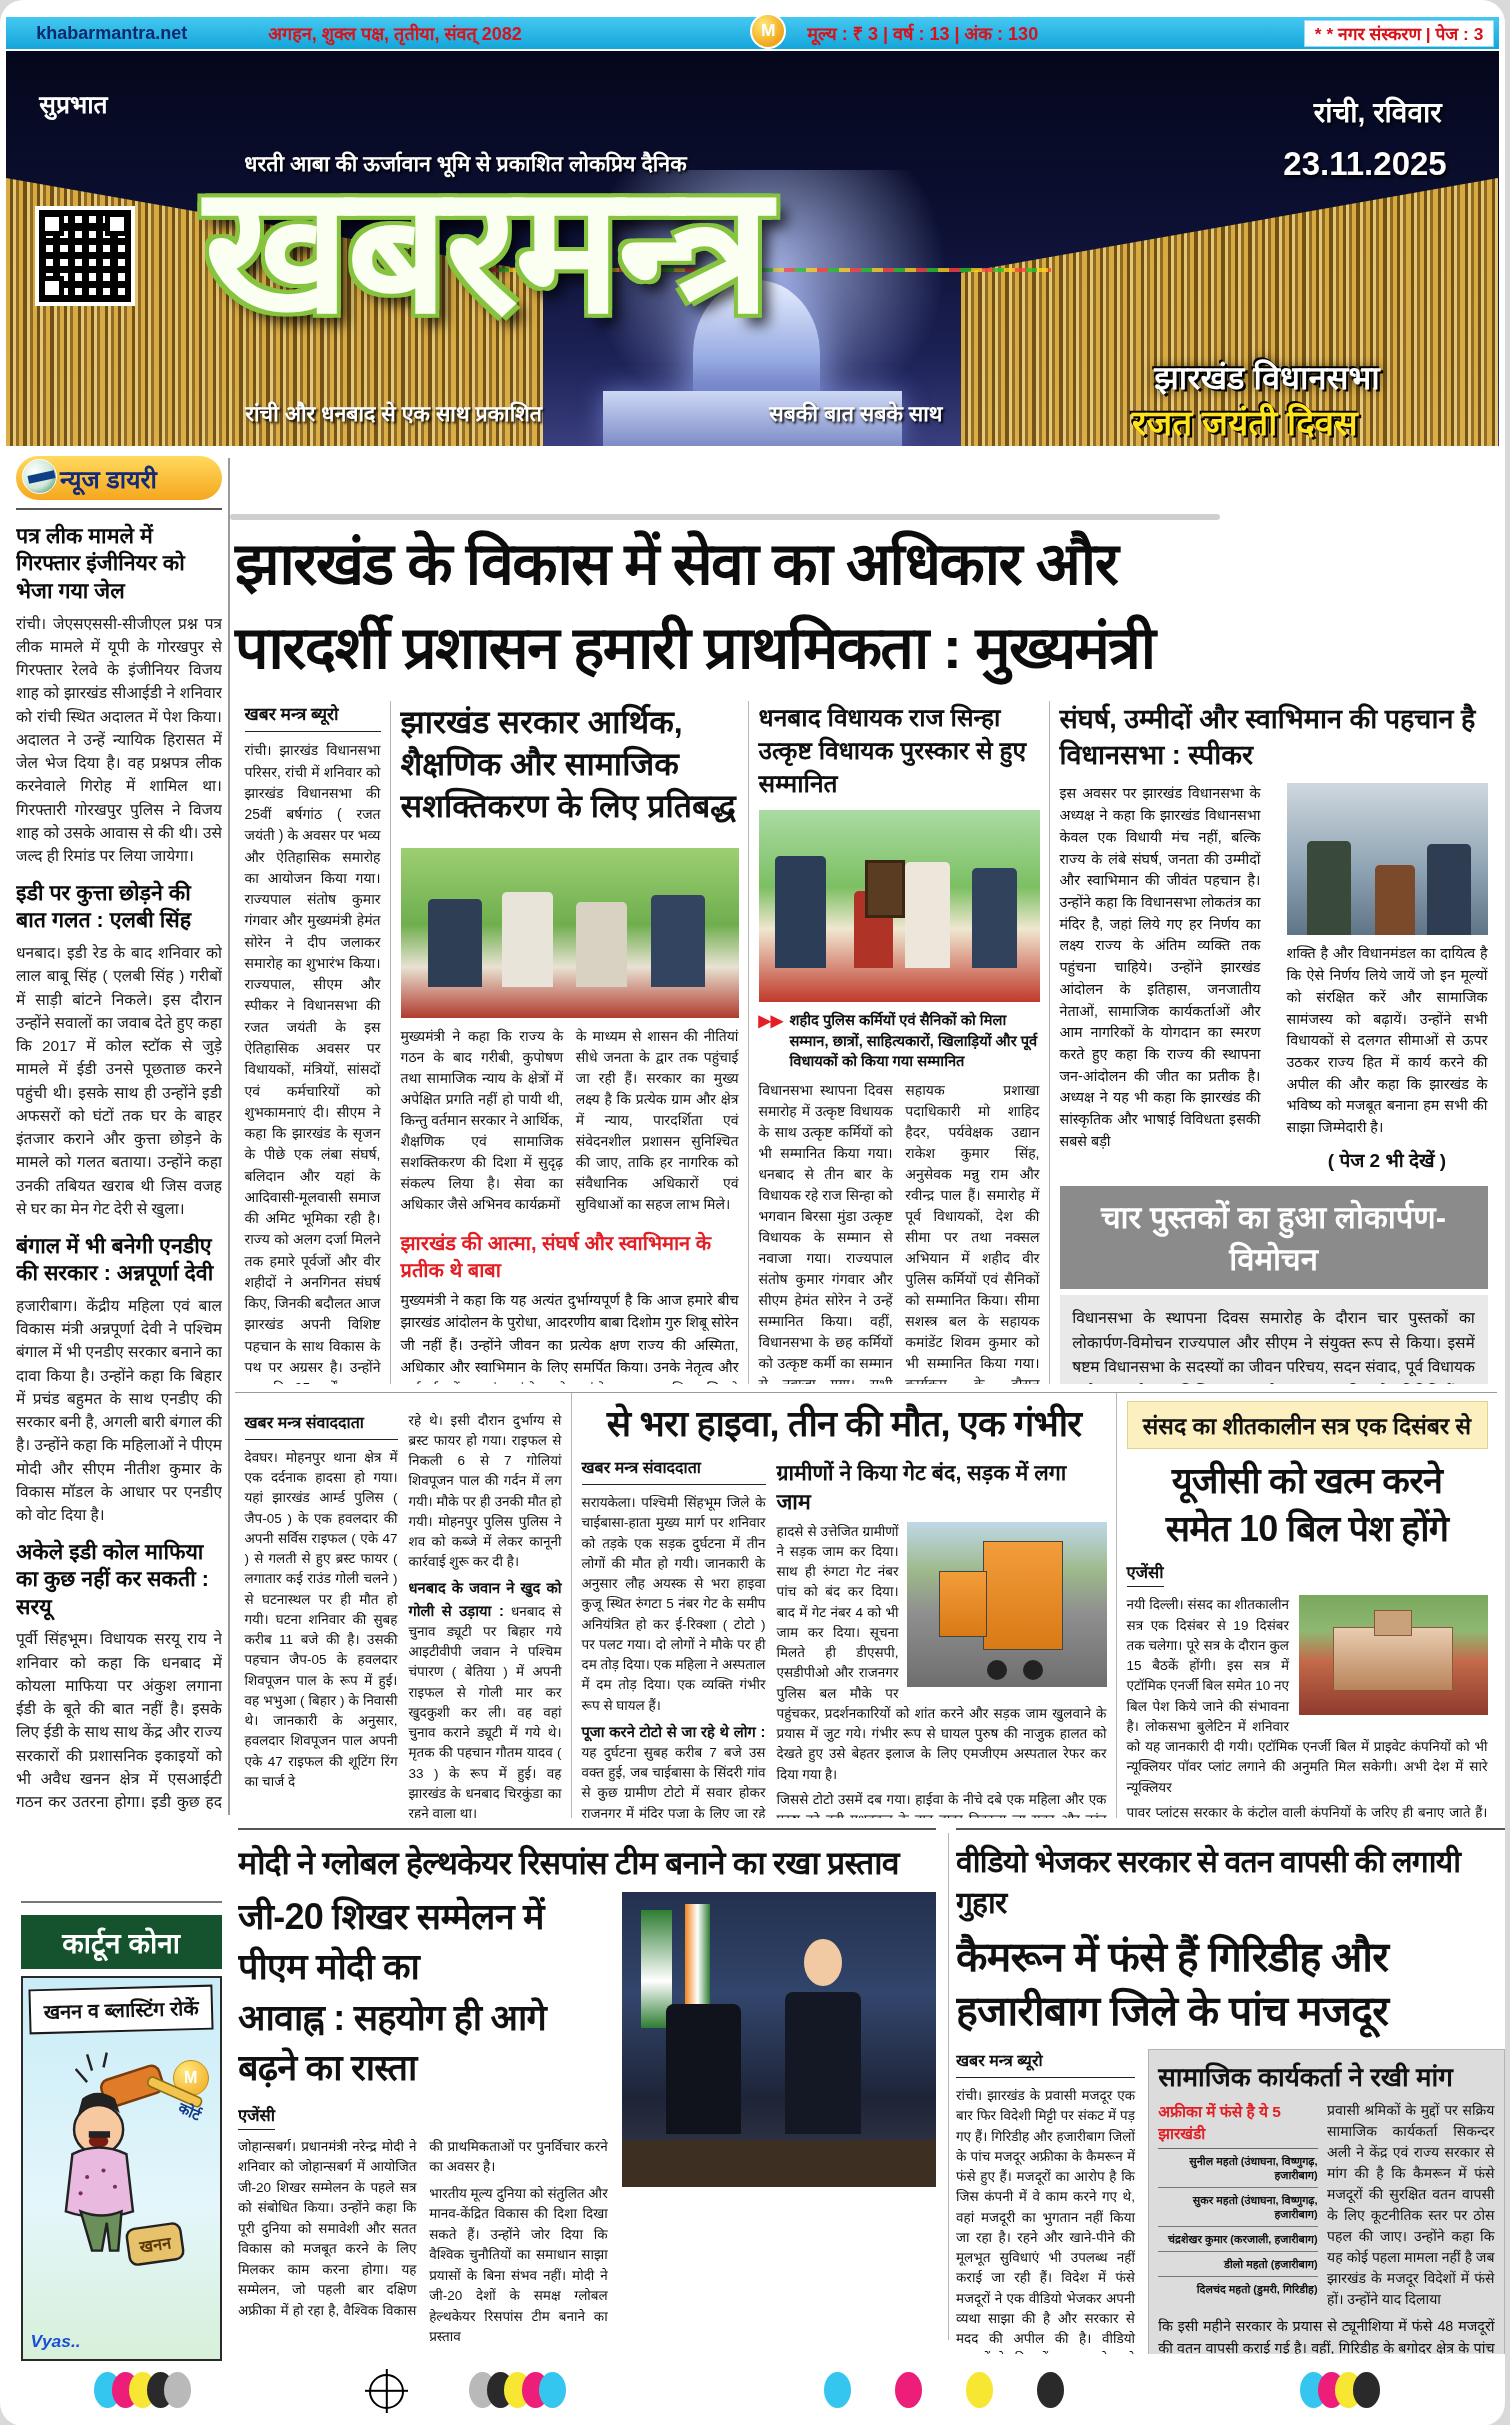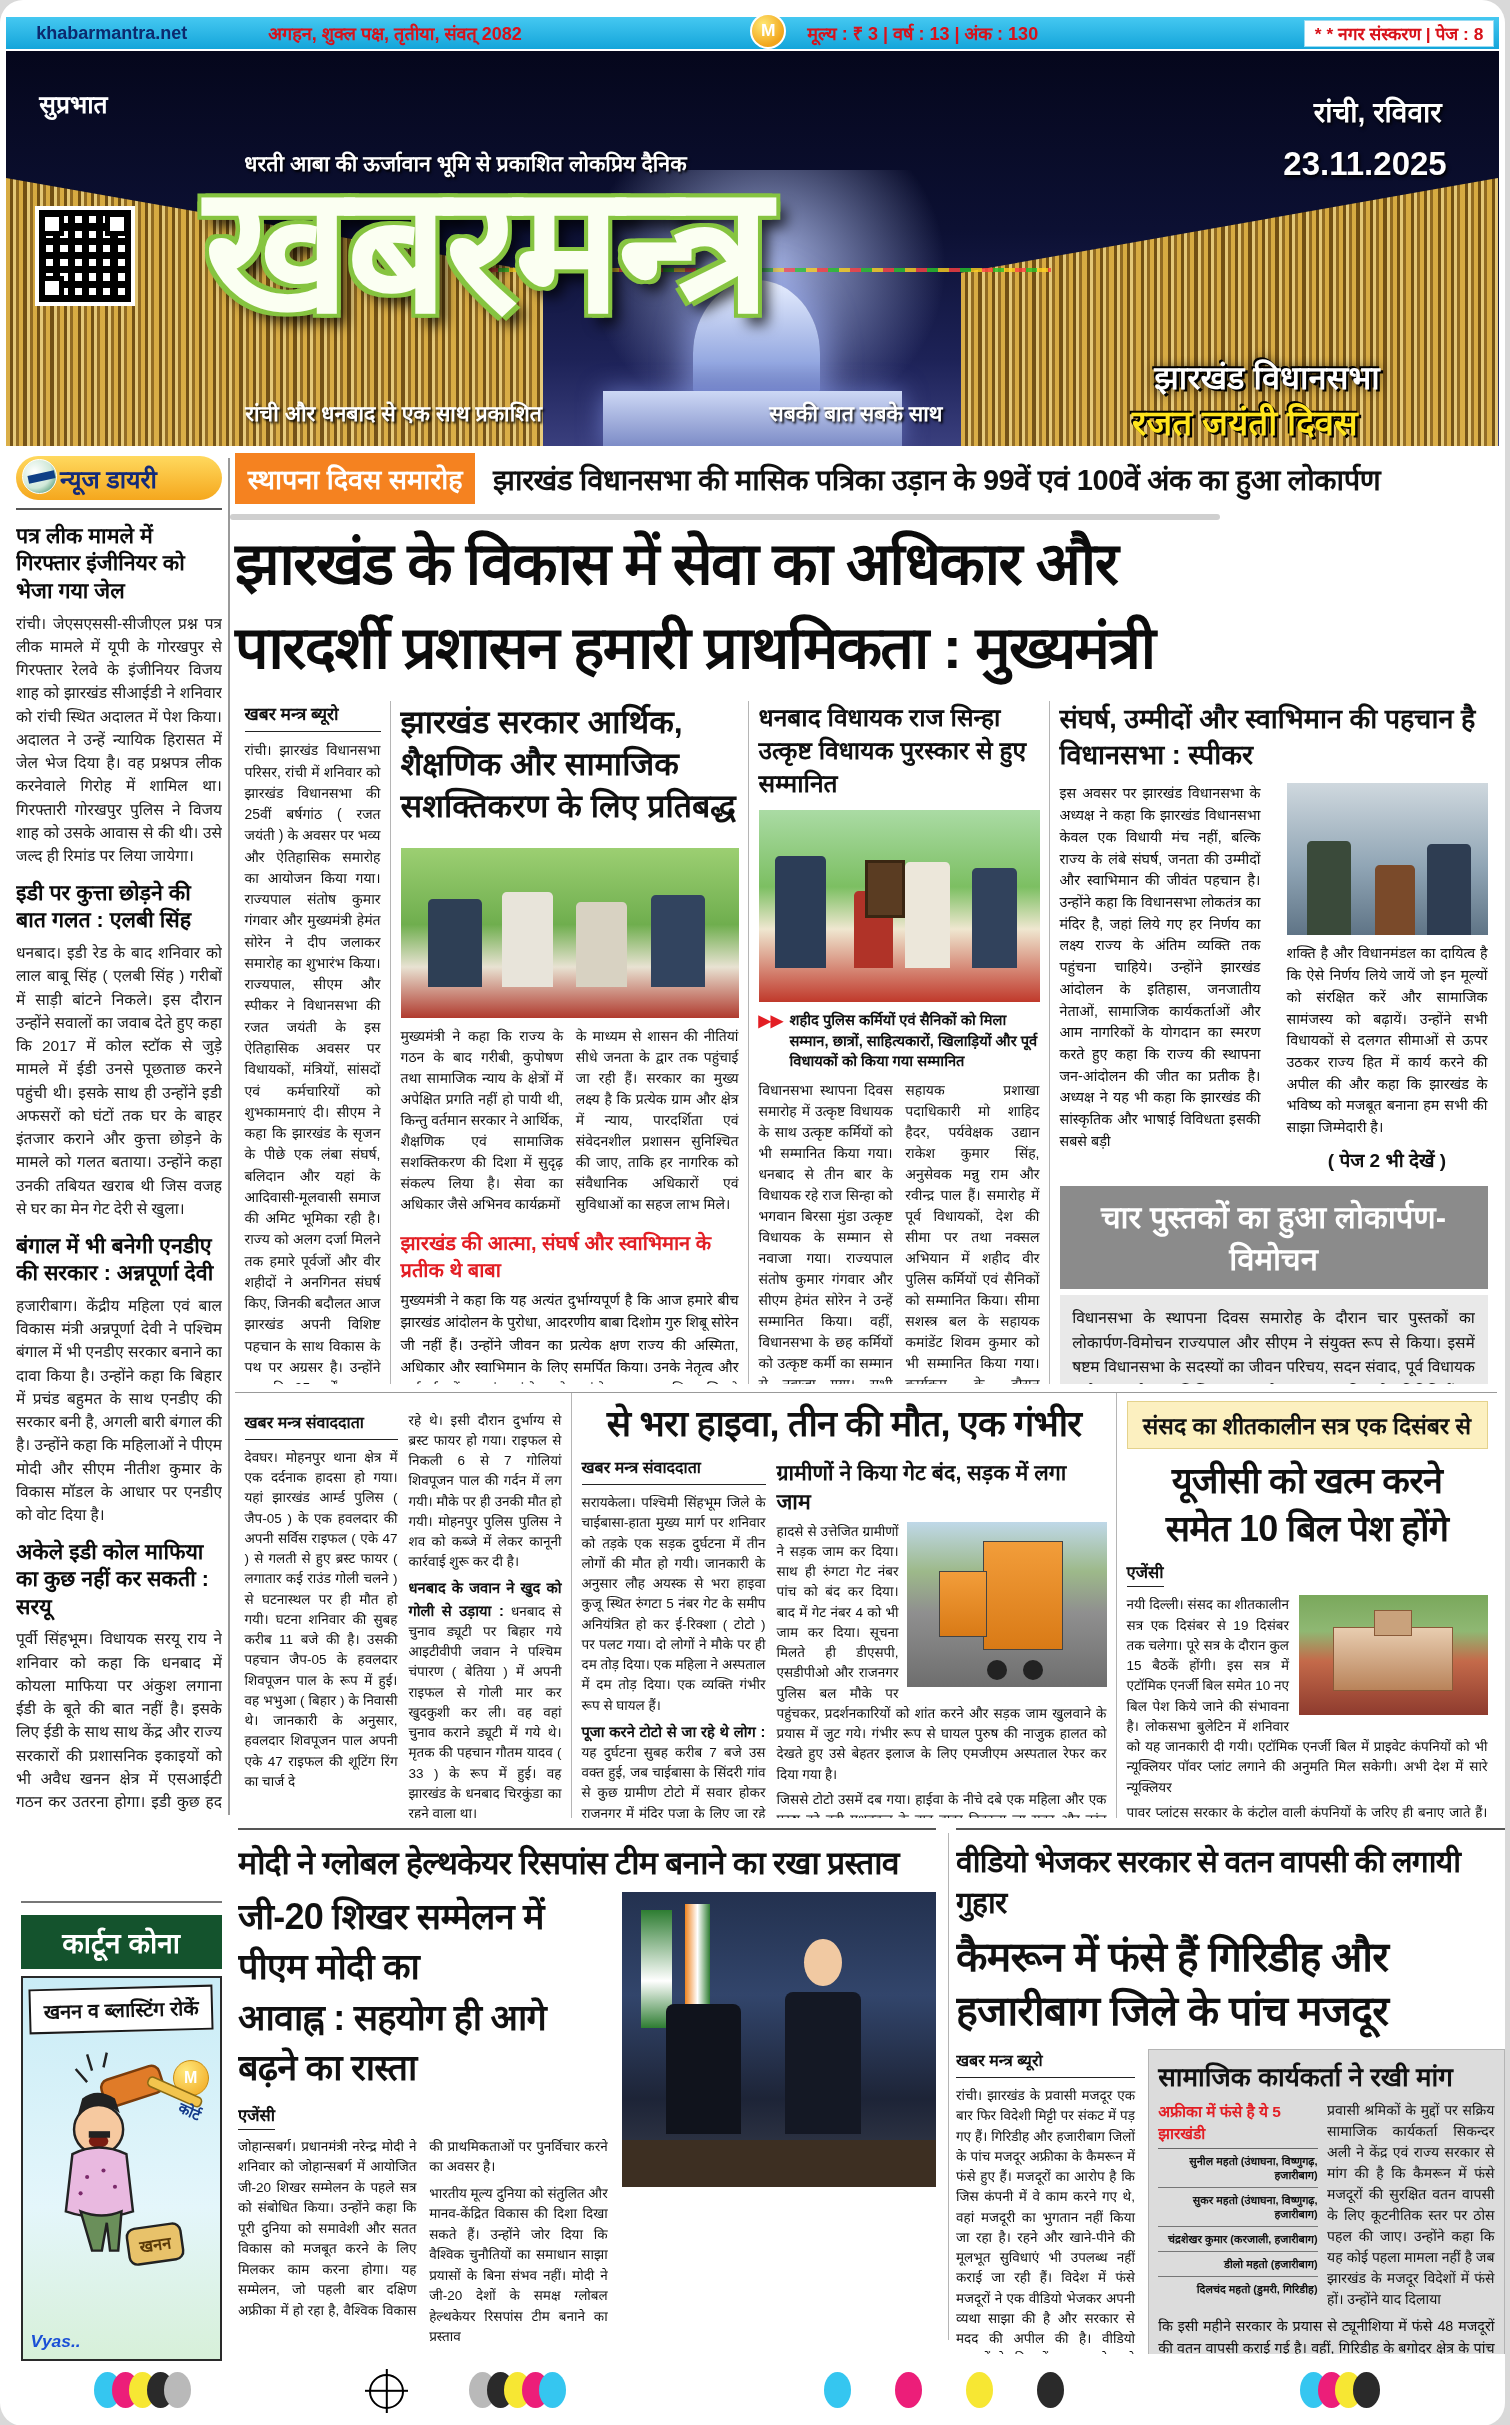--- a/index.html
+++ b/index.html
@@ -172,21 +172,21 @@
 </head>
 <body>
 
 <div class="page" data-interactable="false">
 
   <div class="topbar" data-interactable="false">
     <span class="tb-site" data-interactable="true">khabarmantra.net</span>
     <span class="tb-red tb-date" data-interactable="false">अगहन, शुक्ल पक्ष, तृतीया, संवत् 2082</span>
     <span class="logo-circle" data-interactable="false">M</span>
     <span class="tb-red tb-price" data-interactable="false">मूल्य : ₹ 3 | वर्ष : 13 | अंक : 130</span>
-    <span class="tb-edition" data-interactable="false">* * नगर संस्करण | पेज : 8</span>
+    <span class="tb-edition" data-interactable="false">* * नगर संस्करण | पेज : 3</span>
   </div>
 
   <div class="masthead" data-interactable="false">
     <div class="mh-wall left" data-interactable="false"></div>
     <div class="mh-wall right" data-interactable="false"></div>
     <div class="mh-glow" data-interactable="false"></div>
     <div class="mh-flagline" data-interactable="false"></div>
     <div class="mh-dome" data-interactable="false"></div>
     <div class="mh-base" data-interactable="false"></div>
     <div class="mh-greet" data-interactable="false">सुप्रभात</div>
@@ -259,24 +259,20 @@
         </g>
         <g>
           <rect x="128" y="236" width="66" height="44" rx="10" fill="#e8c26a" stroke="#222" stroke-width="3" transform="rotate(-8 161 258)"></rect>
           <text x="142" y="266" font-size="20" font-weight="bold" fill="#5a3a08" transform="rotate(-8 161 258)">खनन</text>
         </g>
       </svg>
       <div class="c-sign" data-interactable="false">Vyas..</div>
     </div>
   </div>
 
-  <div class="tagrow" data-interactable="false">
-    <span class="tag" data-interactable="false">स्थापना दिवस समारोह</span>
-    <span class="kicker" data-interactable="false">झारखंड विधानसभा की मासिक पत्रिका उड़ान के 99वें एवं 100वें अंक का हुआ लोकार्पण</span>
-  </div>
   <div class="tag-underline" data-interactable="false"></div>
   <div class="mainhead" data-interactable="false">
     <div data-interactable="false">झारखंड के विकास में सेवा का अधिकार और</div>
     <div data-interactable="false">पारदर्शी प्रशासन हमारी प्राथमिकता : मुख्यमंत्री</div>
   </div>
 
   <div class="columns" data-interactable="false">
     <div class="colpad" data-interactable="false">
       <div class="byline" data-interactable="false">खबर मन्त्र ब्यूरो</div>
       <div class="bodytext" data-interactable="false">रांची। झारखंड विधानसभा परिसर, रांची में शनिवार को झारखंड विधानसभा की 25वीं बर्षगांठ ( रजत जयंती ) के अवसर पर भव्य और ऐतिहासिक समारोह का आयोजन किया गया। राज्यपाल संतोष कुमार गंगवार और मुख्यमंत्री हेमंत सोरेन ने दीप जलाकर समारोह का शुभारंभ किया। राज्यपाल, सीएम और स्पीकर ने विधानसभा की रजत जयंती के इस ऐतिहासिक अवसर पर विधायकों, मंत्रियों, सांसदों एवं कर्मचारियों को शुभकामनाएं दी। सीएम ने कहा कि झारखंड के सृजन के पीछे एक लंबा संघर्ष, बलिदान और यहां के आदिवासी-मूलवासी समाज की अमिट भूमिका रही है। राज्य को अलग दर्जा मिलने तक हमारे पूर्वजों और वीर शहीदों ने अनगिनत संघर्ष किए, जिनकी बदौलत आज झारखंड अपनी विशिष्ट पहचान के साथ विकास के पथ पर अग्रसर है। उन्होंने कहा कि 25 वर्षों का यह सफर प्रदेश के लिए अनेक अनुभवों से भरा रहा है। झारखंड सरकार, झारखंड उच्च न्यायालय तथा अब झारखंड विधानसभा द्वारा रजत जयंती मनाना विकास पथ पर राज्य की निरंतरता का प्रतीक है।</div>

